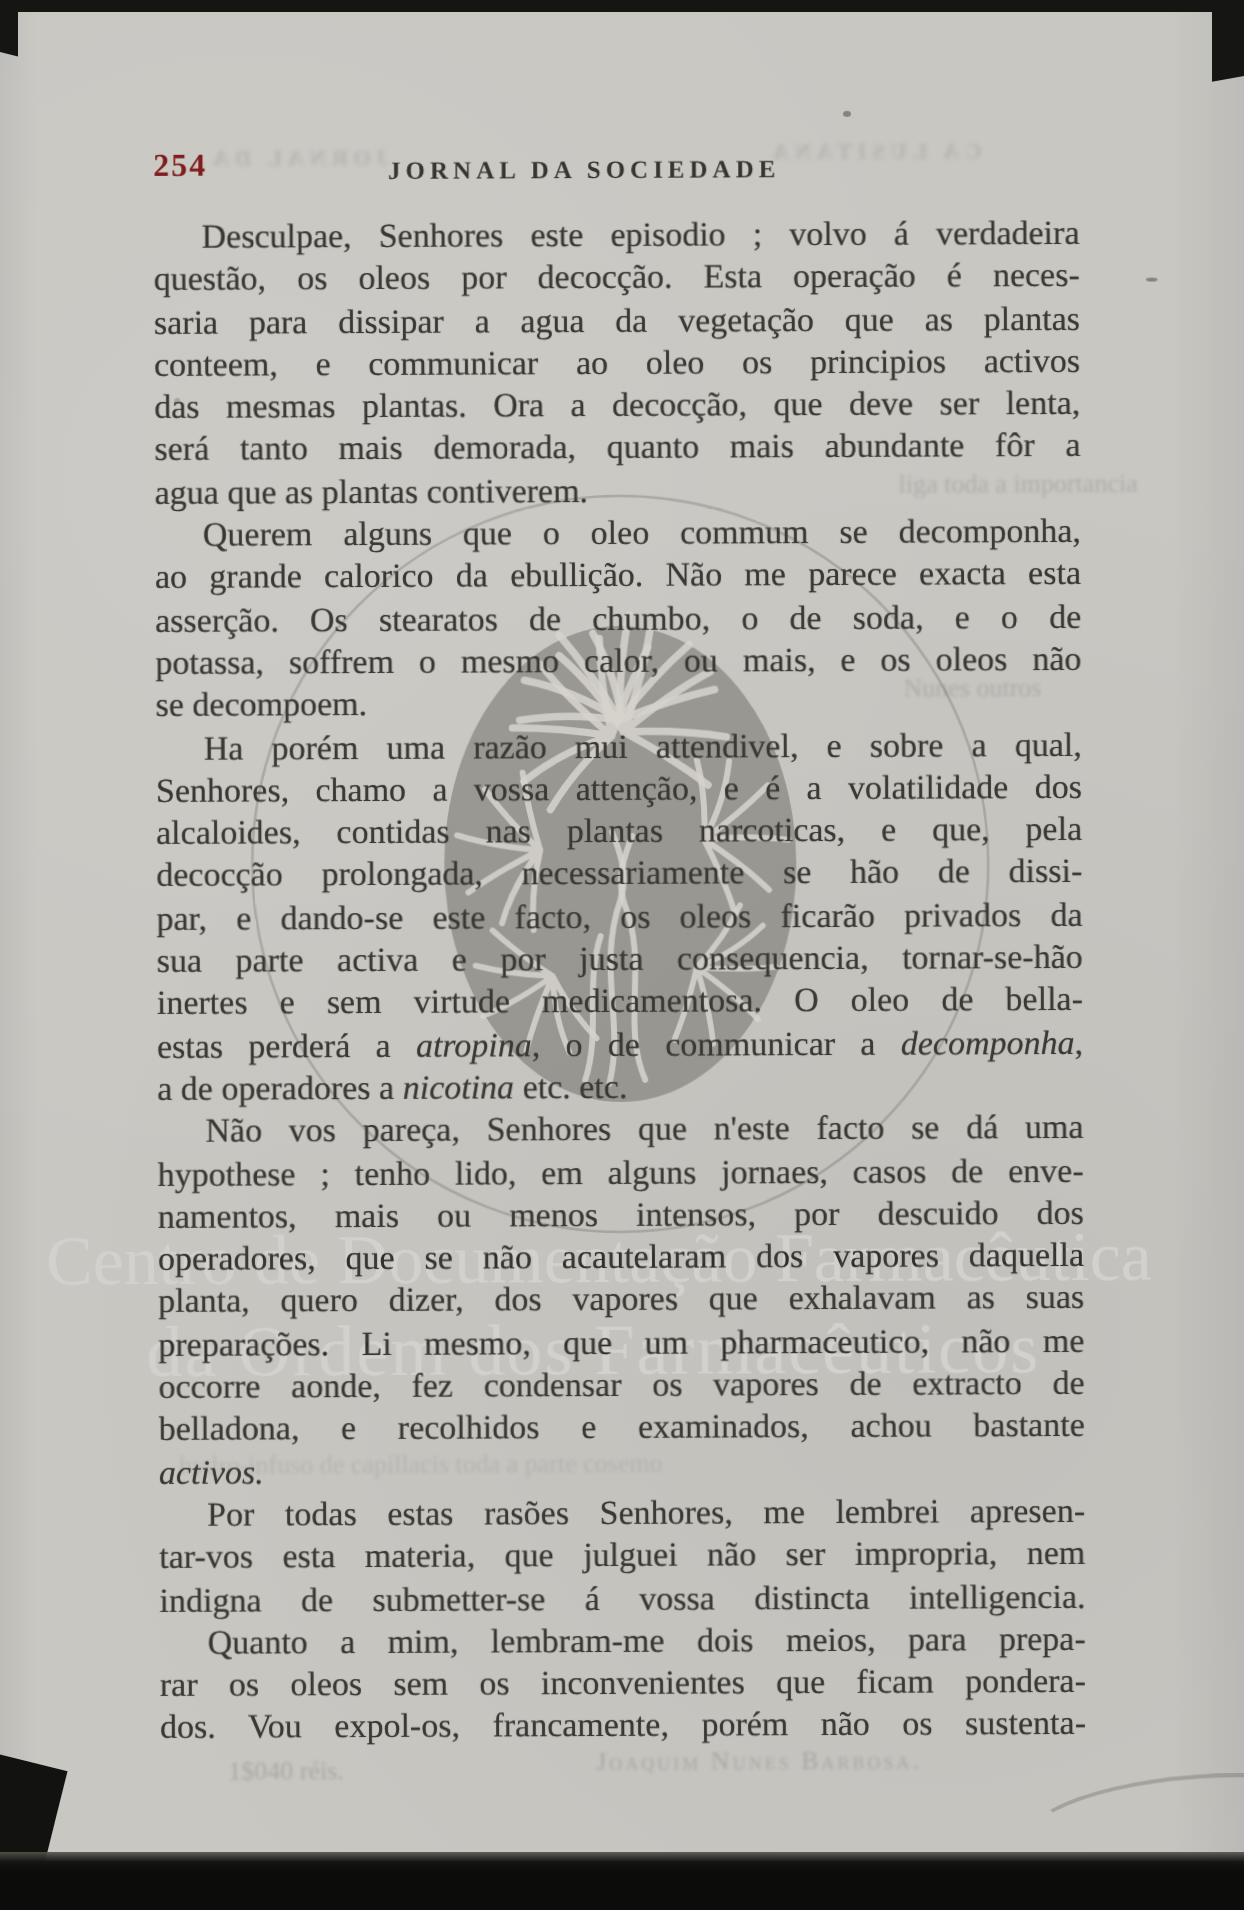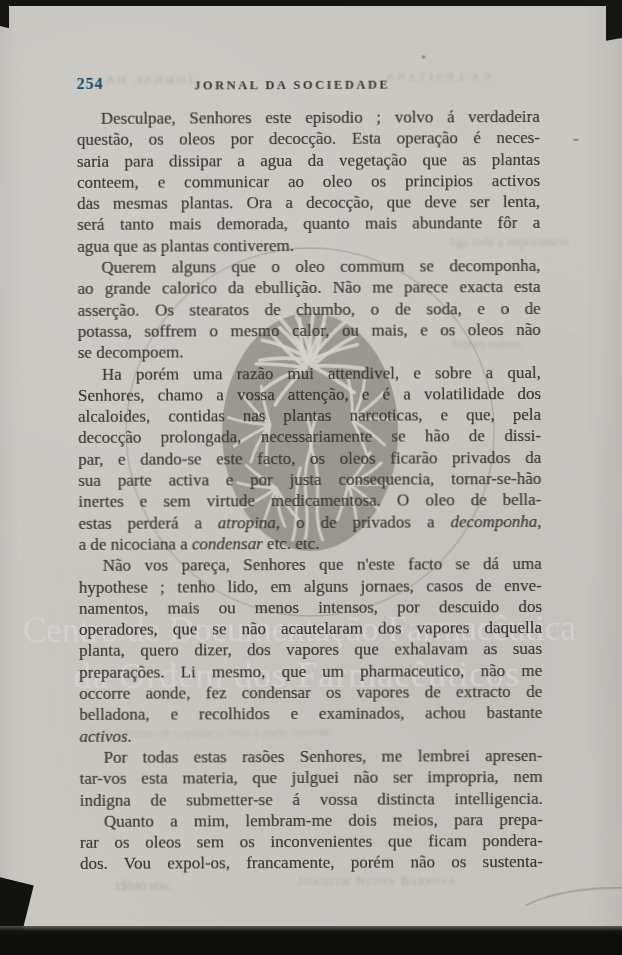--- a/index.html
+++ b/index.html
@@ -8,21 +8,21 @@
     background:
       radial-gradient(circle at 20% 25%, rgba(255,255,255,0.06), transparent 45%),
       radial-gradient(circle at 75% 70%, rgba(0,0,0,0.035), transparent 55%),
       linear-gradient(90deg, rgba(0,0,0,0.05) 0, rgba(0,0,0,0) 3%, rgba(0,0,0,0) 94%, rgba(0,0,0,0.06) 100%),
       #c9c7c2;
     font-family:"Liberation Serif","DejaVu Serif",serif;
   }
   .sheet{position:absolute;left:0;top:0;width:622px;height:955px;transform:rotate(-0.25deg);transform-origin:300px 400px;}
 
   
-  .pagenum{position:absolute;left:78px;top:74px;font-size:16px;font-weight:bold;color:#0c4a6e;letter-spacing:1px;}
+  .pagenum{position:absolute;left:78px;top:74px;font-size:16px;font-weight:bold;color:#7f1d1d;letter-spacing:1px;}
   .htitle{position:absolute;left:62px;top:78px;width:463px;text-align:center;font-size:12.5px;font-weight:bold;letter-spacing:2.5px;color:#38352f;white-space:nowrap;}
 
   
   .textblock{position:absolute;left:78px;top:107px;width:463px;color:#3b3833;font-size:17px;line-height:21.3px;text-shadow:0 0 0.5px rgba(59,56,51,0.55);}
   .ln{text-align:justify;text-align-last:justify;}
   .ln.last{text-align-last:left;}
   .ln.ind{text-indent:24px;}
   .ln i{}
 
   
@@ -111,22 +111,22 @@
     <div class="ln">potassa, soffrem o mesmo calor, ou mais, e os oleos não</div>
     <div class="ln last">se decompoem.</div>
 
     <div class="ln ind">Ha porém uma razão mui attendivel, e sobre a qual,</div>
     <div class="ln">Senhores, chamo a vossa attenção, e é a volatilidade dos</div>
     <div class="ln">alcaloides, contidas nas plantas narcoticas, e que, pela</div>
     <div class="ln">decocção prolongada, necessariamente se hão de dissi-</div>
     <div class="ln">par, e dando-se este facto, os oleos ficarão privados da</div>
     <div class="ln">sua parte activa e por justa consequencia, tornar-se-hão</div>
     <div class="ln">inertes e sem virtude medicamentosa. O oleo de bella-</div>
-    <div class="ln"><span>estas perderá a </span><i>atropina</i><span>, o de privados a </span><i>decomponha</i><span>,</span></div>
-    <div class="ln last"><span>a de nicociana a </span><i>condensar</i><span> etc. etc.</span></div>
+    <div class="ln"><span>estas perderá a </span><i>atropina</i><span>, o de communicar a </span><i>decomponha</i><span>,</span></div>
+    <div class="ln last"><span>a de operadores a </span><i>nicotina</i><span> etc. etc.</span></div>
 
     <div class="ln ind">Não vos pareça, Senhores que n'este facto se dá uma</div>
     <div class="ln">hypothese ; tenho lido, em alguns jornaes, casos de enve-</div>
     <div class="ln">namentos, mais ou menos intensos, por descuido dos</div>
     <div class="ln">operadores, que se não acautelaram dos vapores daquella</div>
     <div class="ln">planta, quero dizer, dos vapores que exhalavam as suas</div>
     <div class="ln">preparações. Li mesmo, que um pharmaceutico, não me</div>
     <div class="ln">occorre aonde, fez condensar os vapores de extracto de</div>
     <div class="ln">belladona, e recolhidos e examinados, achou bastante</div>
     <div class="ln last"><i>activos.</i></div>

